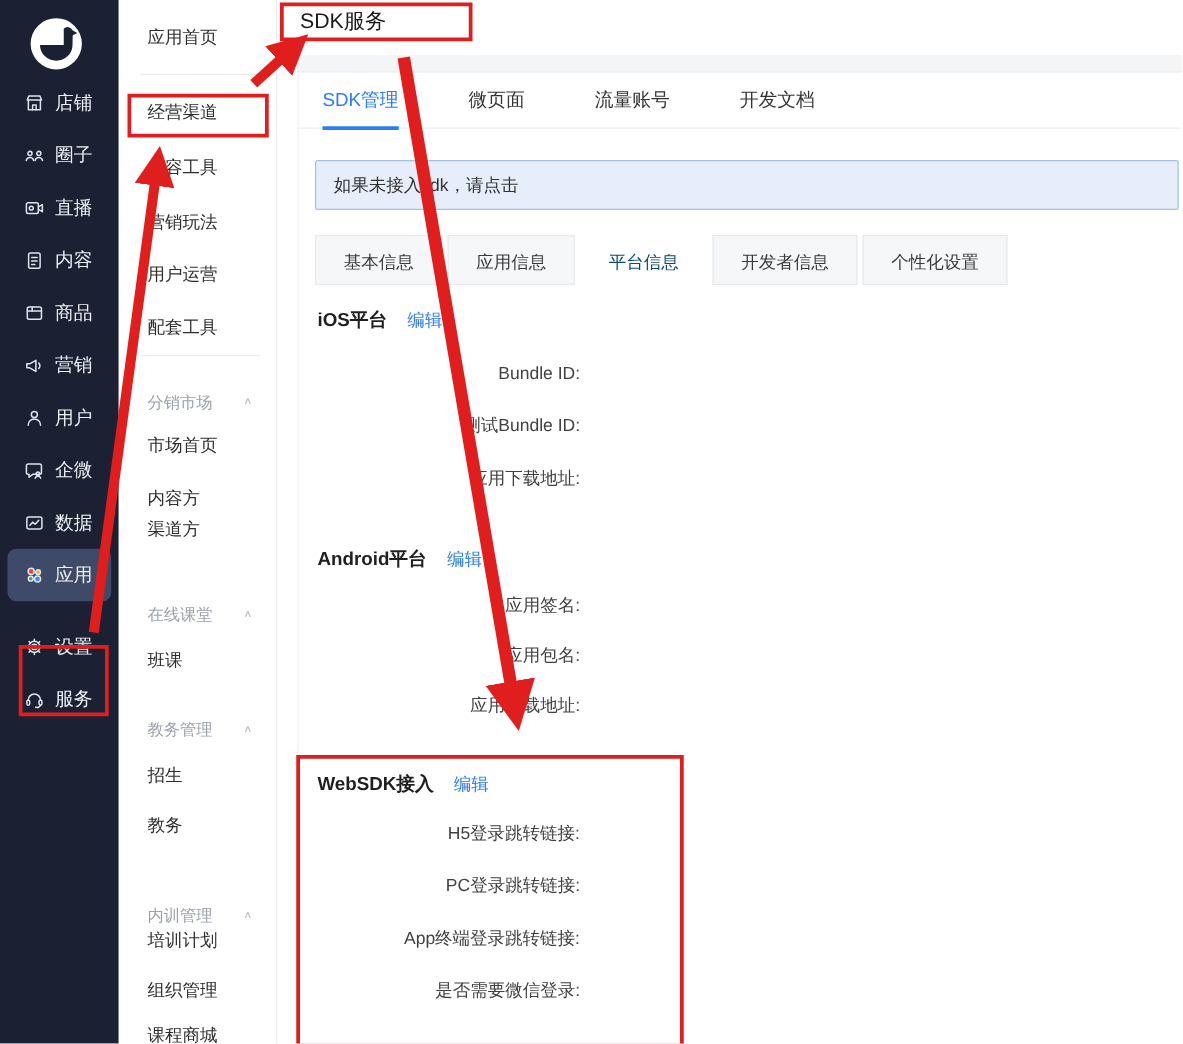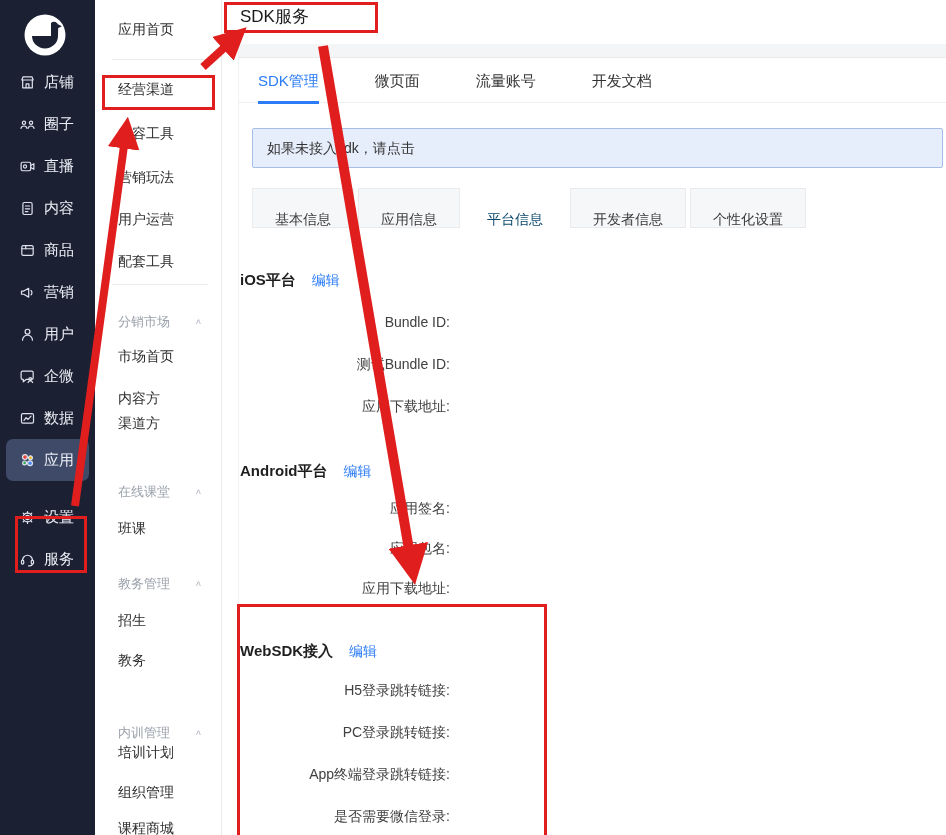--- a/index.html
+++ b/index.html
@@ -31,24 +31,24 @@
   .gutter{position:absolute;left:16px;top:44px;bottom:0;width:0;border-left:1px solid #f0f1f4;}
   .tabbar{position:absolute;left:16px;right:0;top:57px;height:46px;box-sizing:border-box;
     border-top:1px solid #e9eaec;border-bottom:1px solid #efeff1;
     display:flex;gap:56px;padding-left:20px;}
   .tab{height:43px;line-height:46px;font-size:15px;color:#333;cursor:pointer;}
   .tab.active{color:#2b7cf6;border-bottom:3px solid #2b7cf6;}
   .notice{position:absolute;left:30px;top:128px;width:691px;height:40px;box-sizing:border-box;
     background:#e7eefb;border:1px solid #a6bfe9;border-radius:2px;
     line-height:38px;padding-left:14px;font-size:14px;color:#333;}
   .subtabs{position:absolute;left:30px;top:188px;display:flex;gap:4px;}
-  .subtab{height:40px;line-height:40px;padding:10px 22px;font-size:14px;color:#3a3a3a;
+  .subtab{height:40px;line-height:40px;padding:0 22px;font-size:14px;color:#3a3a3a;
     background:#f6f7f9;border:1px solid #e8eaed;box-sizing:border-box;cursor:pointer;}
   .subtab.active{background:#fff;border-color:#fff;color:#0c4a6e;}
-  .section{position:absolute;left:18px;right:20px;margin-top:24px;}
+  .section{position:absolute;left:32px;right:20px;}
   .sec-head{font-size:15px;font-weight:bold;color:#1f1f1f;height:20px;line-height:20px;}
   .sec-head .edit{font-weight:normal;font-size:14px;color:#2b7cf6;margin-left:16px;cursor:pointer;}
   .frow{height:42px;line-height:42px;}
   .frow.h40{height:40px;line-height:40px;}
   .flabel{display:inline-block;width:200px;margin-left:10px;text-align:right;
     font-size:14px;color:#404040;white-space:nowrap;}
   
   .redbox{position:absolute;border:3px solid #e01e1e;z-index:40;pointer-events:none;}
   .overlay{position:absolute;left:0;top:0;z-index:50;pointer-events:none;}
   .overlay line{stroke:#e01e1e;stroke-width:8;}

